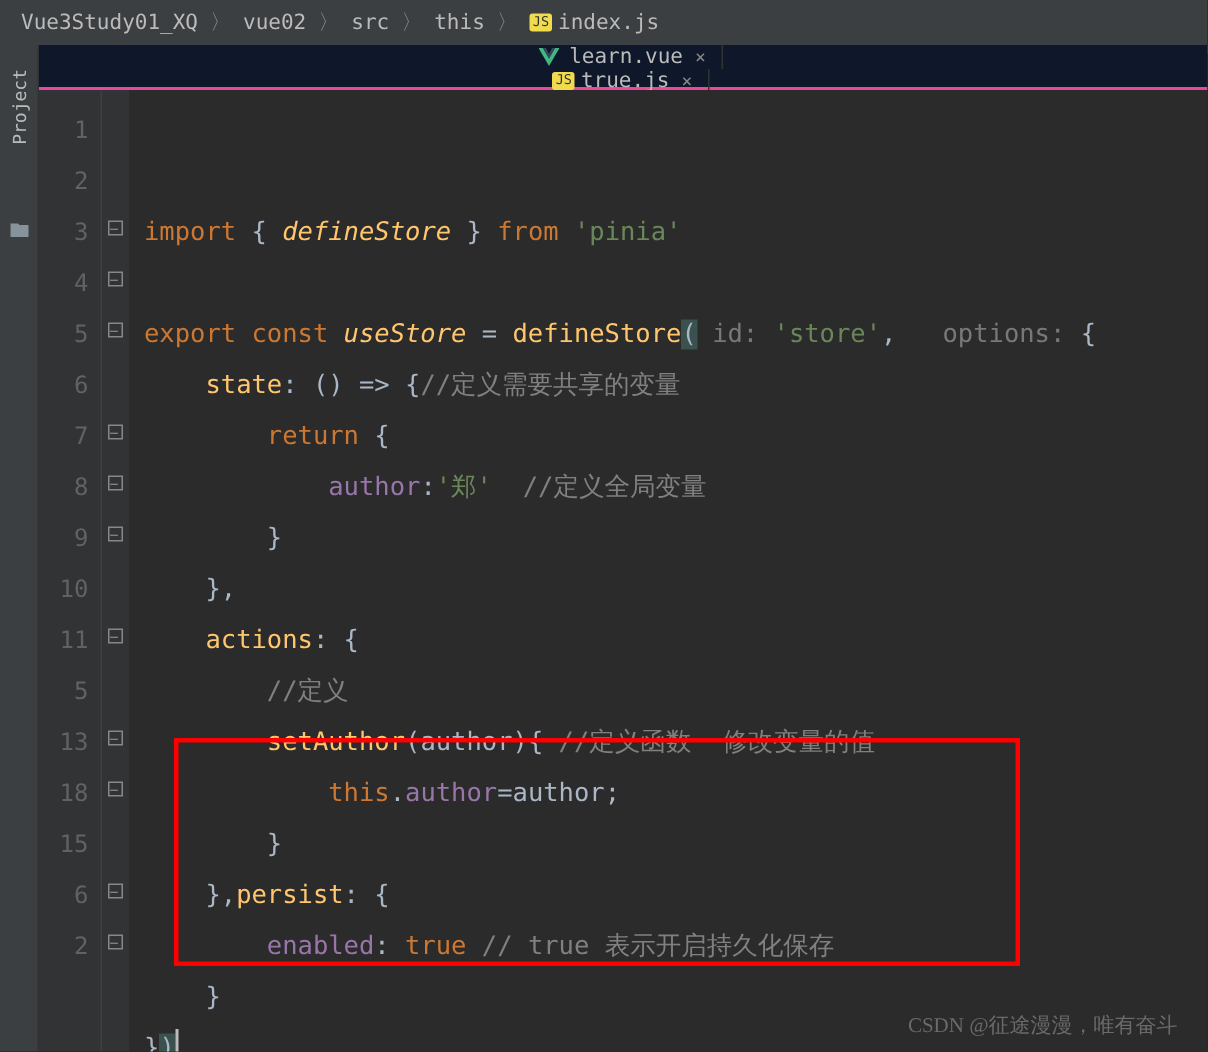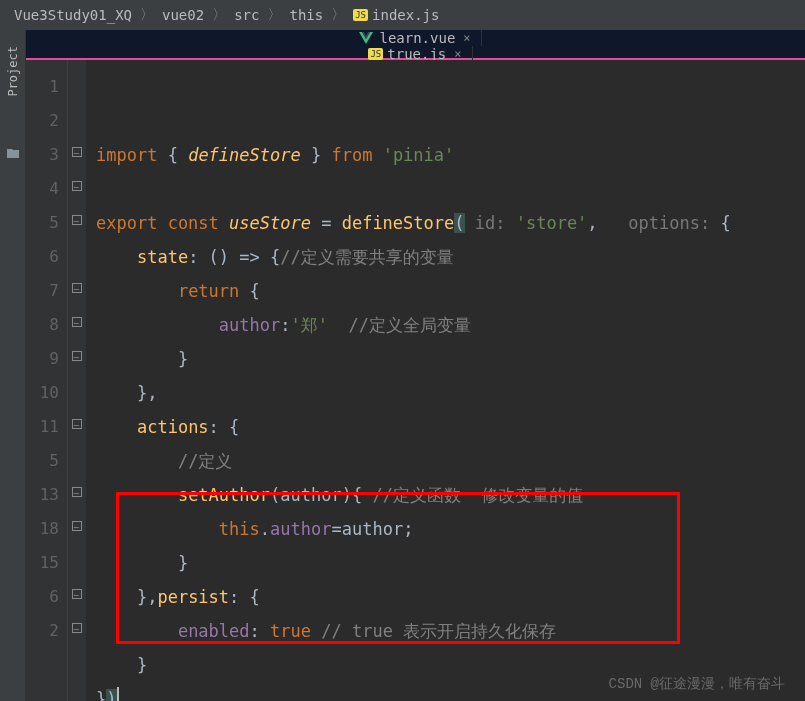--- a/index.html
+++ b/index.html
@@ -179,21 +179,21 @@
       position: absolute;
       border: 3px solid #ff0000;
       pointer-events: none;
     }
     .watermark {
       position: absolute;
       bottom: 8px;
       right: 20px;
       font-size: 14px;
       color: #6a6a6a;
-      font-family: Liberation Mono, monospace;
+      font-family: Liberation Serif, serif;
     }
   </style>
 </head>
 <body>
 
 <div class="breadcrumb">
   <span>Vue3Study01_XQ</span>
   <span class="sep">〉</span>
   <span>vue02</span>
   <span class="sep">〉</span>

